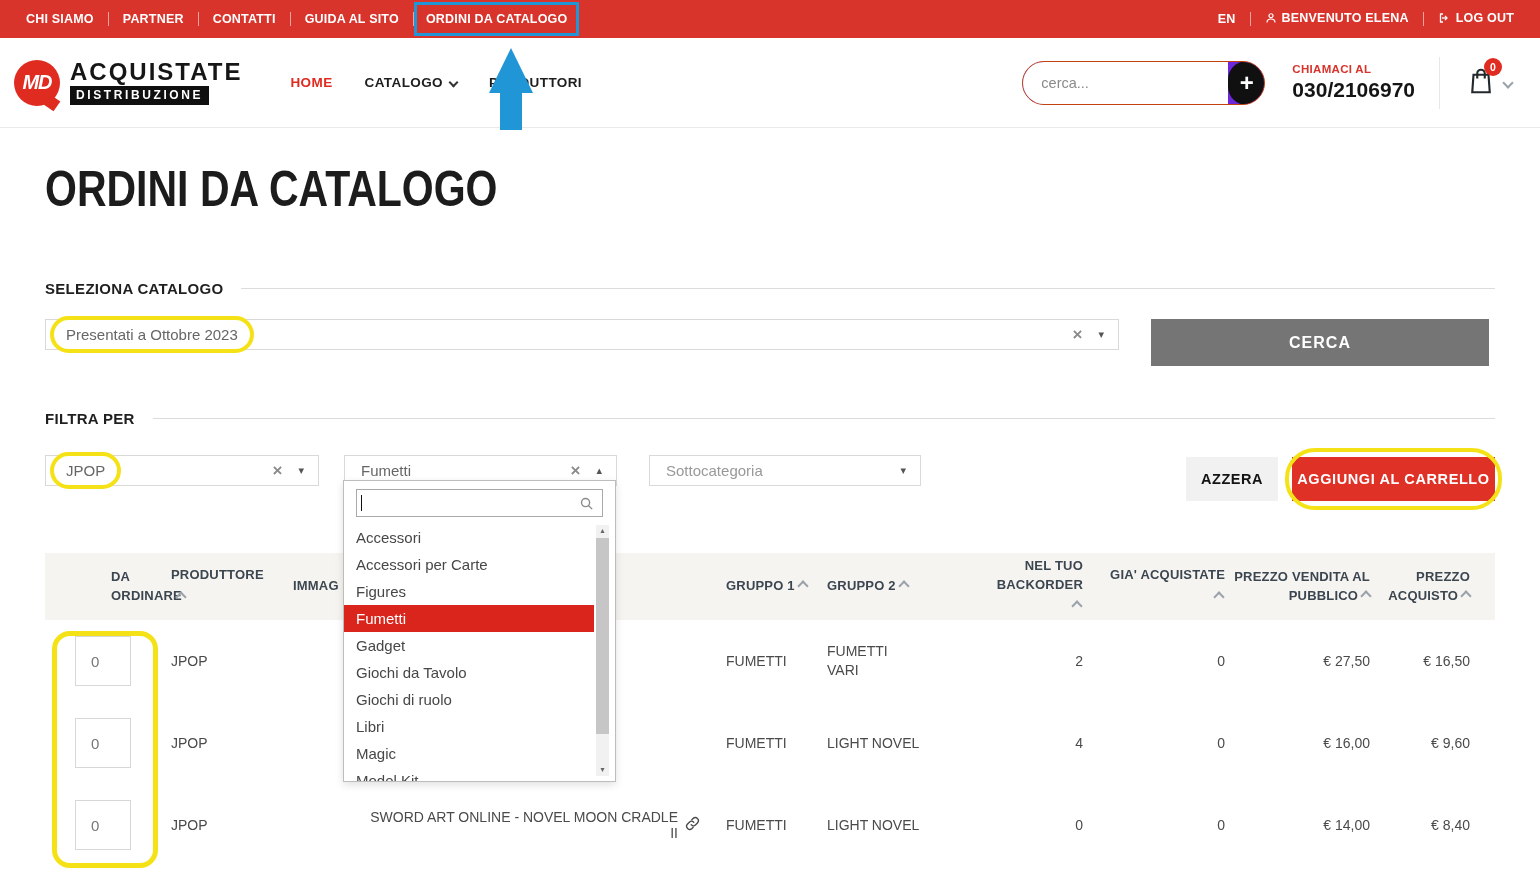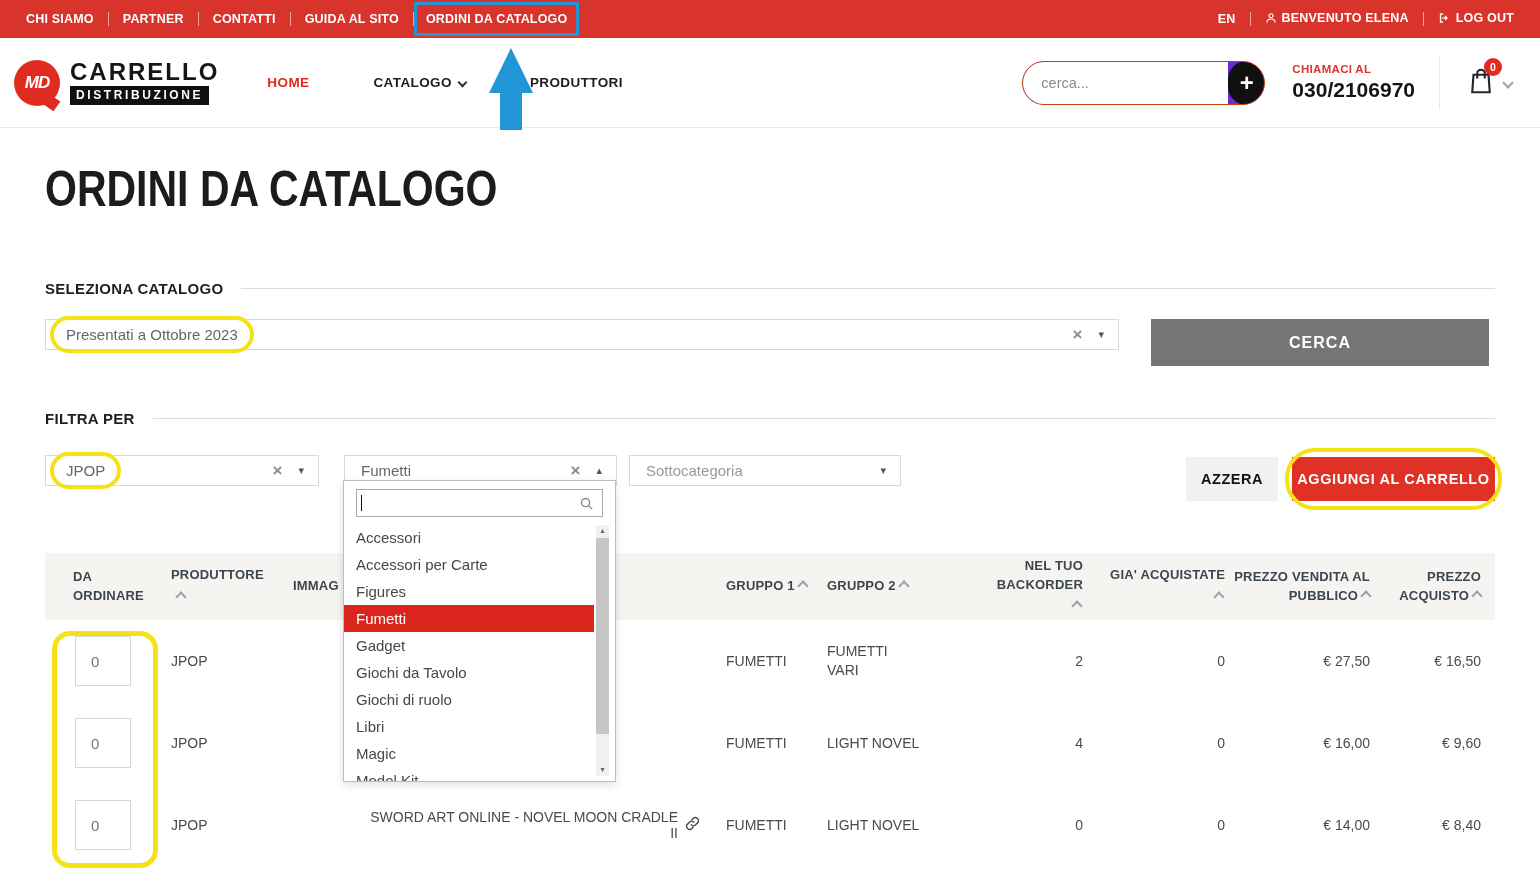--- a/index.html
+++ b/index.html
@@ -17,26 +17,26 @@
   .tb-ico { margin-right: 5px; display: inline-block; vertical-align: -2px; }
 
   
   .header { height: 90px; background: #fff; border-bottom: 1px solid #e9e9e9;
     display: flex; align-items: center; padding: 0 28px 0 14px; position: relative; }
   .logo { display: flex; align-items: center; cursor: pointer; }
   .bubble { width: 46px; height: 46px; background: #e02b20; border-radius: 50%;
     position: relative; display: flex; align-items: center; justify-content: center; }
   .bubble::after { content: ""; position: absolute; right: 2px; bottom: -3px;
     width: 12px; height: 12px; background: #e02b20; transform: rotate(35deg); }
-  .bubble span { color: #fff; font-weight: 700; font-style: italic; font-size: 17px; letter-spacing: -1px; }
+  .bubble span { color: #fff; font-weight: 700; font-style: italic; font-size: 20px; letter-spacing: -1px; }
   .logo-text { margin-left: 10px; }
   .logo-name { font-size: 24px; font-weight: 700; letter-spacing: 2px; color: #161616; line-height: 1; }
   .logo-sub { margin-top: 2px; background: #101010; color: #fff; font-size: 12px; font-weight: 700;
     letter-spacing: 2.6px; padding: 2px 6px 3px; display: inline-block; }
-  .main-nav { display: flex; align-items: center; margin-left: 48px; gap: 64px; }
+  .main-nav { display: flex; align-items: center; margin-left: 48px; gap: 32px; }
   .nav-item { font-size: 13.5px; font-weight: 700; letter-spacing: .4px; color: #1d1d1d;
     cursor: pointer; display: flex; align-items: center; gap: 7px; }
   .nav-item.active { color: #e02b20; }
   .hdr-right { margin-left: auto; display: flex; align-items: center; }
   .searchpill { width: 243px; height: 44px; border: 1px solid #c2410c; border-radius: 22px;
     display: flex; align-items: center; overflow: hidden; background: #6d28d9; }
   .searchpill input { border: 0; outline: none; flex: 1; height: 100%; padding-left: 18px;
     font-size: 14.5px; color: #555; font-family: inherit; }
   .searchpill input::placeholder { color: #8a8a8a; }
   .search-btn { width: 66px; height: 44px; background: #101010; color: #fff; border: 0;
@@ -75,47 +75,47 @@
   .sbox .grow { flex: 1; }
   .sbox .clear { color: #8b8b8b; font-weight: 700; font-size: 17px; margin-right: 16px; cursor: pointer; }
   .sbox .tri { color: #555; font-size: 11px; }
   .catalog-select { width: 1074px; }
   .btn-cerca { width: 338px; height: 47px; margin-left: 32px; background: #757575; color: #fff;
     border: 0; font-family: inherit; font-size: 16px; font-weight: 700; letter-spacing: 1px; cursor: pointer; }
 
   .filter-row { margin-top: 28px; display: flex; align-items: flex-start; position: relative; }
   .f1 { width: 274px; }
   .f2 { width: 273px; margin-left: 25px; }
-  .f3 { width: 272px; margin-left: 12px; color: #999; gap: 34px; }
+  .f3 { width: 272px; margin-left: 32px; color: #999; gap: 34px; }
   .btn-azzera { margin-left: auto; width: 92px; height: 44px; margin-top: 2px; background: #f1f1f1;
     border: 0; font-family: inherit; font-size: 14.5px; font-weight: 700; letter-spacing: .5px;
     color: #141414; cursor: pointer; }
   .btn-add { width: 203px; height: 44px; margin-top: 2px; margin-left: 14px; background: #e03127;
     border: 0; font-family: inherit; font-size: 14.5px; font-weight: 700; letter-spacing: .6px;
     color: #fff; cursor: pointer; position: relative; }
   .btn-add::after { content: ""; position: absolute; inset: -9px -7px; border: 4px solid #f5e216;
     border-radius: 30px; pointer-events: none; }
 
   .yellow-ring-inline { display: inline-block; border: 4px solid #f5e216; border-radius: 19px;
     padding: 6px 12px; margin: -6px -12px; }
 
   
   .grid { display: grid; grid-template-columns: 106px 130px 80px minmax(0,1fr) 90px 120px 155px 142px 145px 117px; }
   .thead { margin-top: 52px; height: 67px; background: #f6f4f1; align-items: center; }
   .th { font-size: 13px; font-weight: 700; color: #3b4650; letter-spacing: .2px; line-height: 1.45; }
   .th .lbl { display: inline; }
-  .th.c1 { padding-left: 28px; }
+  .th.c1 { padding-left: 28px; margin-left: 38px; }
   .th.c2 { padding-left: 20px; }
   .th.c3 { padding-left: 12px; }
   .th.right { text-align: right; }
   .th .under { display: block; margin-top: 3px; }
   .th.c2 .under { margin-left: 6px; }
   .th.right .under { margin-right: 2px; }
   .pr8 { padding-right: 8px; }
-  .pr14 { padding-right: 14px; }
+  .pr14 { padding-right: 25px; }
 
   .trow { height: 82px; align-items: center; font-size: 14px; color: #4a4a4a; }
   .qty-cell { padding-left: 30px; }
   .qty-input { width: 56px; height: 50px; border: 1px solid #d7d7d7; font-size: 15px; color: #777;
     padding-left: 15px; font-family: inherit; outline: none; background: #fff; }
   .cell.c2 { padding-left: 20px; }
   .cell.c5 {}
   .cell.c6 { padding-left: 11px; white-space: pre-line; line-height: 1.35; }
   .cell.right { text-align: right; }
   .name-cell { text-align: right; padding-right: 26px; display: flex; align-items: center;
@@ -186,21 +186,21 @@
     </span>
   </div>
 </div>
 
 <div class="header">
   <div class="logo">
     <div class="bubble">
       <span>MD</span>
     </div>
     <div class="logo-text">
-      <div class="logo-name">CARRELLO</div>
+      <div class="logo-name">ACQUISTATE</div>
       <div class="logo-sub">DISTRIBUZIONE</div>
     </div>
   </div>
   <nav class="main-nav">
     <span class="nav-item active">HOME</span>
     <span class="nav-item">
       <span>CATALOGO</span>
       <span class="chev down dark"></span>
     </span>
     <span class="nav-item">PRODUTTORI</span>

